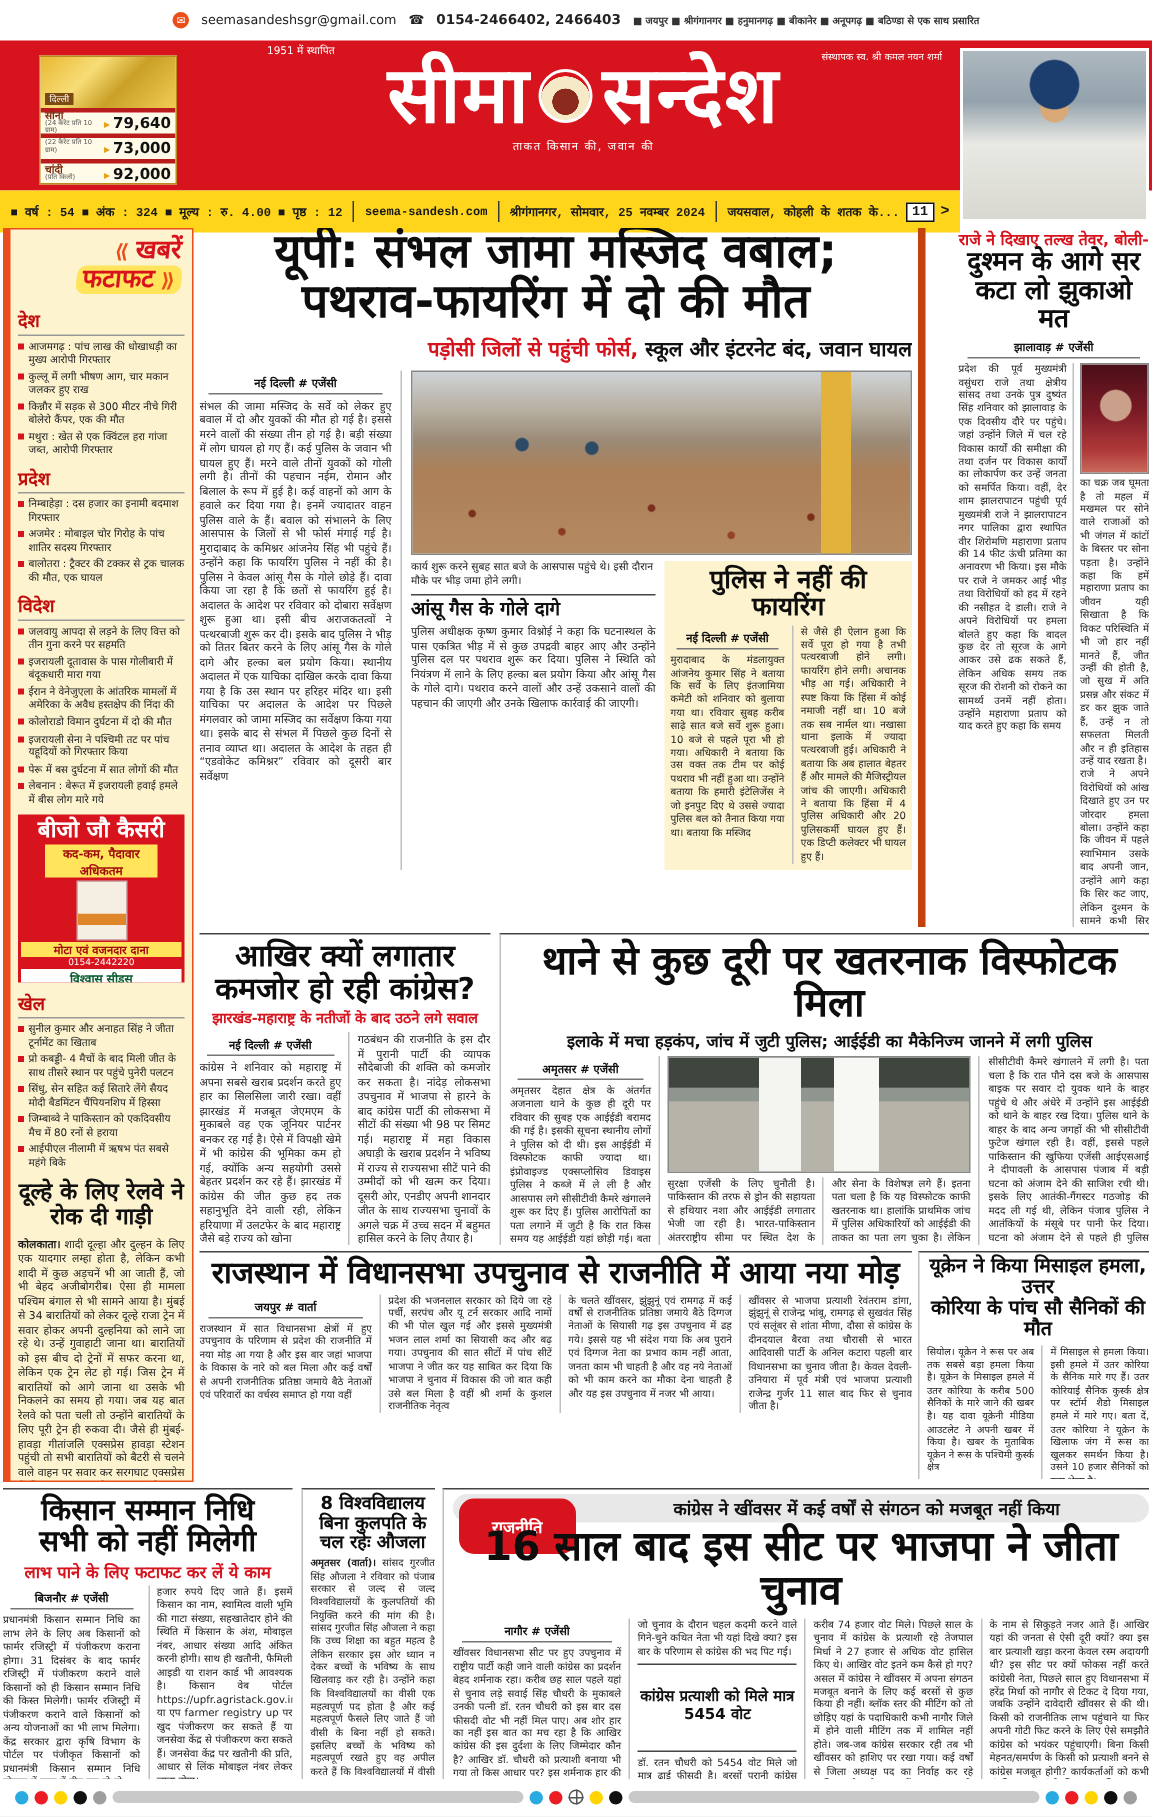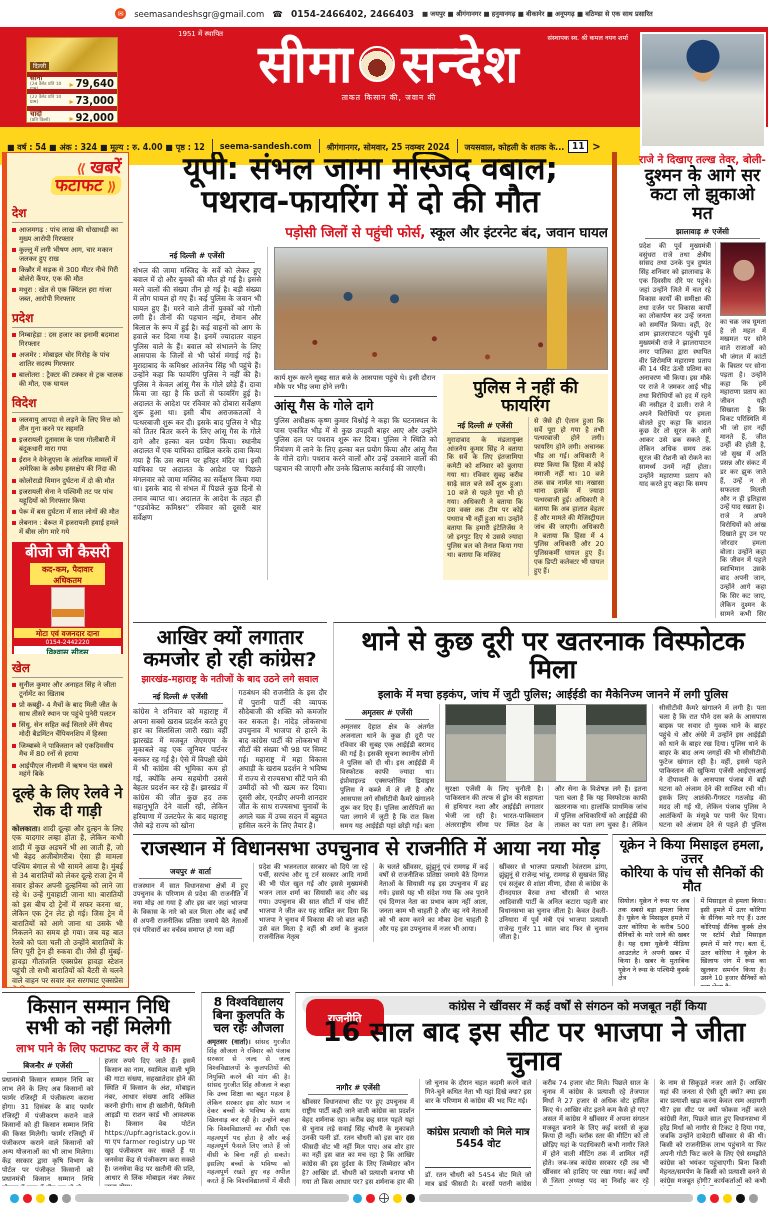--- a/index.html
+++ b/index.html
@@ -12,41 +12,41 @@
   .tb-ico{display:inline-flex;width:11px;height:11px;border-radius:50%;background:#e94e1b;color:#fff;
           font-size:7px;align-items:center;justify-content:center;}
   .tb-phone{font-weight:bold;font-size:9px;}
   .tb-cities{font-size:6.5px;font-weight:bold;color:#333;}
   
   .masthead{position:absolute;left:0;top:27px;width:768px;height:100px;background:#d7141e;}
   .goldbox{position:absolute;left:26px;top:10px;width:92px;height:86px;background:#fffbe8;border:1px solid #b98c1d;
            font-size:6px;overflow:hidden;}
   .goldimg{position:relative;height:34px;background:linear-gradient(135deg,#e8b832 0%,#f7dd76 35%,#caa027 60%,#f1cc55 100%);}
   .goldcity{position:absolute;left:3px;bottom:2px;background:#7a4a12;color:#fff;padding:0 3px;font-size:6px;}
-  .goldrow{display:flex;align-items:center;justify-content:space-between;padding:0 3px;border-top:5px solid #b91c1c;height:17px;}
+  .goldrow{display:flex;align-items:center;justify-content:space-between;padding:0 3px;border-top:3px solid #b91c1c;height:17px;}
   .goldlbl{line-height:1.05;}
   .goldlbl b{font-size:7px;color:#7a2a10;}
   .goldlbl i{font-style:normal;font-size:4.5px;color:#555;display:block;}
   .goldval{font-weight:bold;font-size:10px;color:#111;}
   .goldval::before{content:"▸";color:#e8a013;margin-right:2px;font-size:8px;}
   .m-center{position:absolute;left:150px;right:140px;top:2px;text-align:center;color:#fff;}
   .estd{font-size:7px;text-align:left;margin-left:28px;}
   .m-title{font-size:52px;font-weight:bold;line-height:1.0;letter-spacing:1px;display:flex;align-items:center;justify-content:center;gap:6px;}
   .logo-circle{display:inline-block;width:36px;height:36px;border-radius:50%;border:2px solid #fff;
       background:radial-gradient(circle at 50% 62%,#8c2a1e 0 34%,#f5e9c8 35% 66%,#d7141e 67% 100%);}
   .m-tag{font-size:7.5px;margin-top:2px;letter-spacing:1px;}
   .founder{position:absolute;right:140px;top:6px;color:#fff;font-size:6.5px;}
   .cricket{position:absolute;left:640px;top:32px;width:126px;height:116px;z-index:6;border:2px solid #fff;
       background:
         radial-gradient(circle at 50% 20%,#1c3e6e 0 16px,transparent 17px),
         radial-gradient(circle at 50% 34%,#d9a877 0 9px,transparent 10px),
         linear-gradient(180deg,#aeb8bf 0%,#93a2ac 30%,#e9e9e4 55%,#d8d8d0 100%);}
   
-  .infobar{position:absolute;left:0;top:127px;width:640px;height:38px;background:#fed51a;display:flex;align-items:center;
-           font-size:8px;font-weight:bold;color:#1a1a1a;}
+  .infobar{position:absolute;left:0;top:127px;width:640px;height:28px;background:#fed51a;display:flex;align-items:center;
+           font-size:8px;font-weight:bold;color:#1a1a1a;font-family:Liberation Mono, monospace;}
   .infobar>div{padding:0 7px;border-right:1.5px solid #3a3a3a;height:14px;display:flex;align-items:center;gap:4px;white-space:nowrap;overflow:hidden;}
   .infobar>div:last-child{border-right:none;flex:1;}
   .pagebox{display:inline-flex;align-items:center;justify-content:center;background:#fff;border:1.5px solid #111;
            width:20px;height:13px;font-size:9px;font-weight:bold;}
   .arrow{font-weight:bold;font-size:10px;}
   
   .story{position:absolute;overflow:hidden;}
   .hl{font-weight:bold;color:#0d0d0d;text-align:center;line-height:1.08;}
   .redsub{color:#d7141e;font-weight:bold;text-align:center;}
   .dl{font-weight:bold;font-size:7.5px;text-align:center;border-bottom:1px solid #777;padding-bottom:2px;margin:3px auto 3px;width:90%;}

